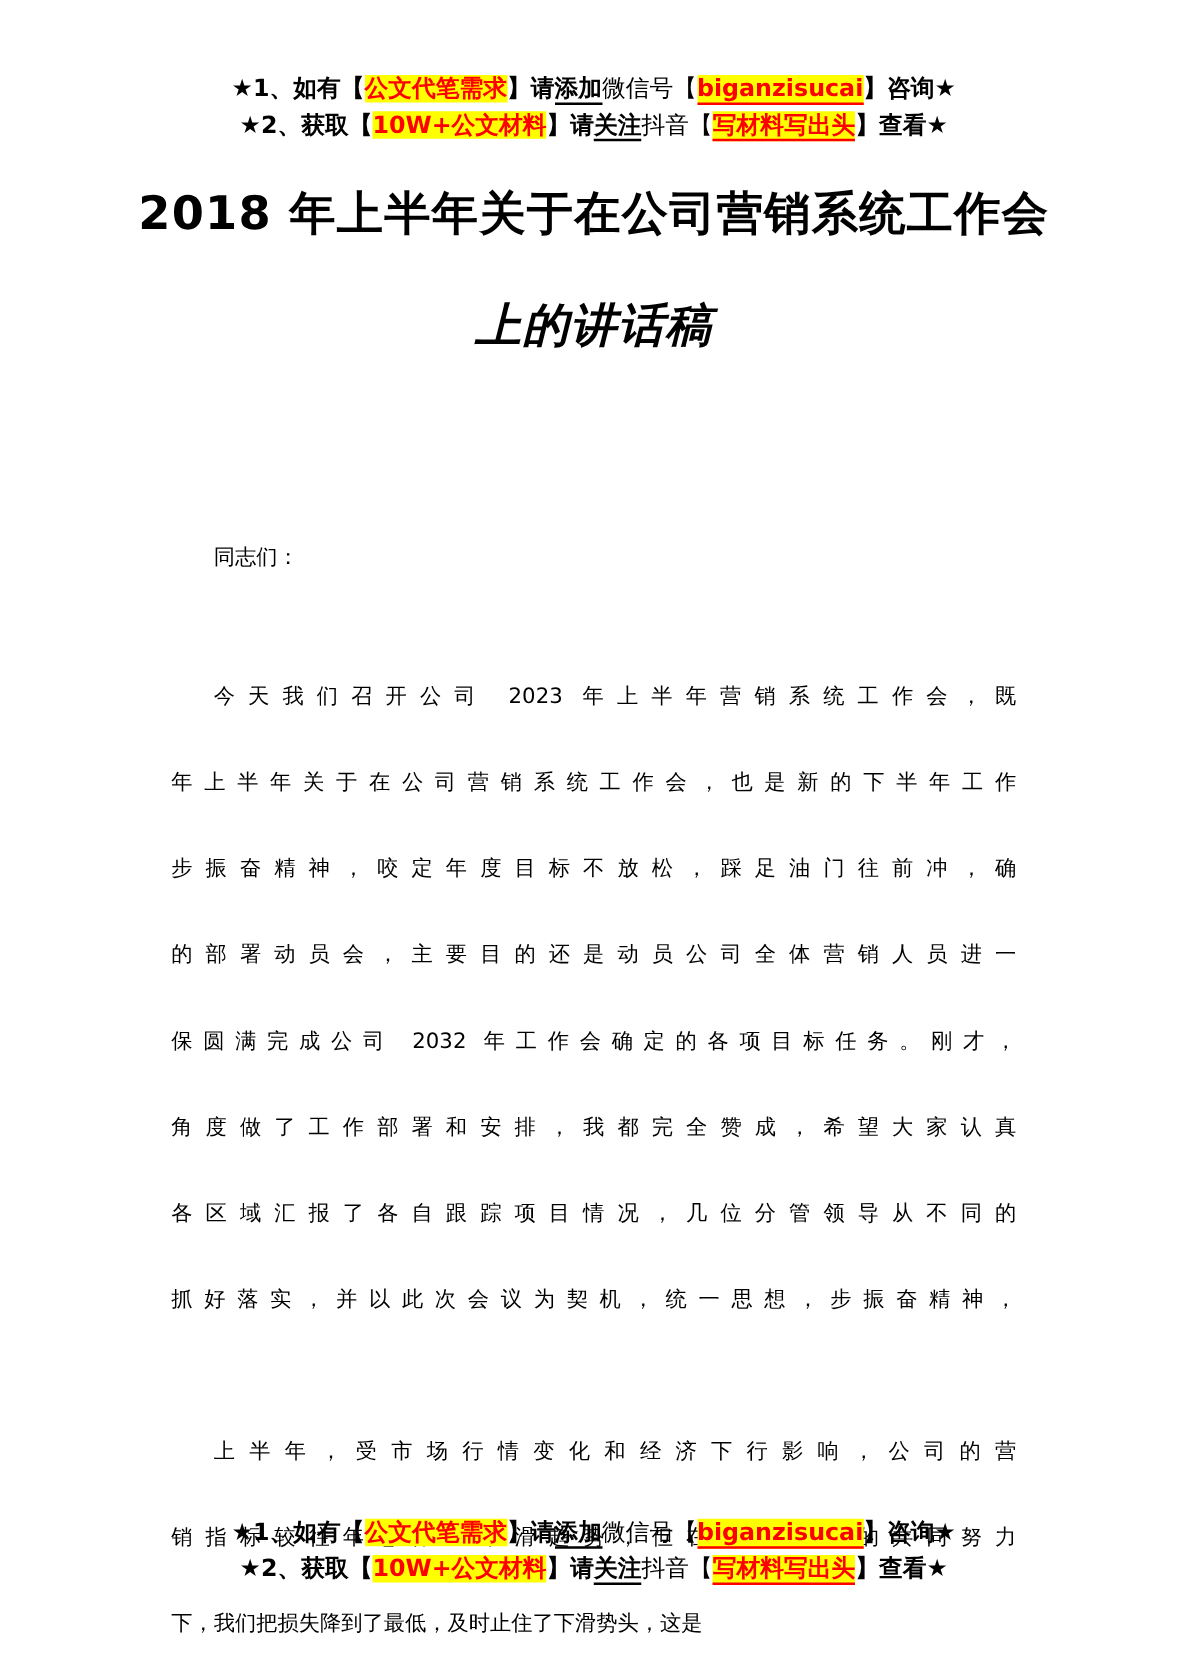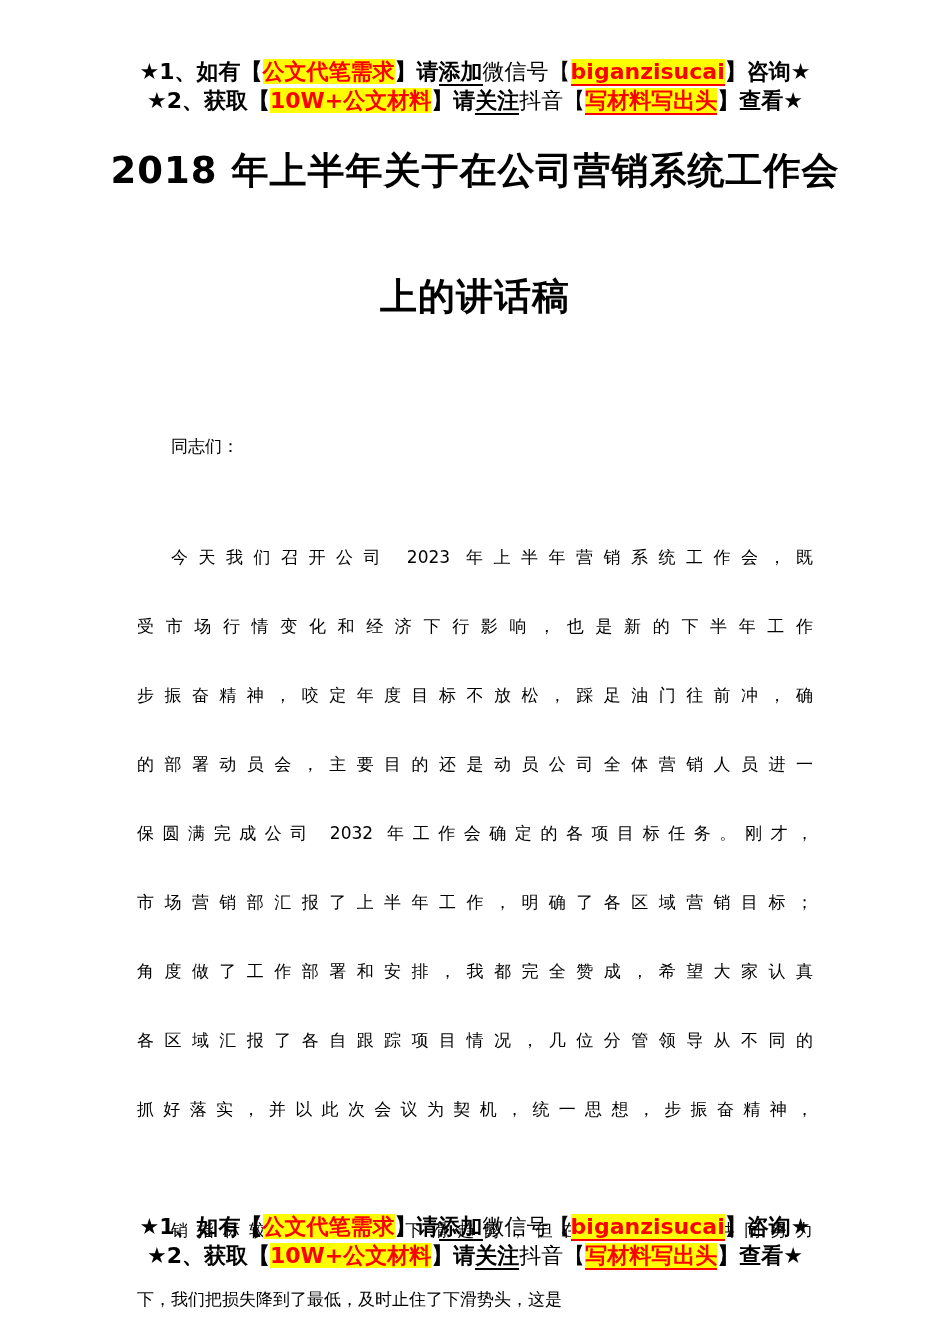--- a/index.html
+++ b/index.html
@@ -19,21 +19,21 @@
     background: var(--bg, #ffffff);
     overflow: hidden;
   }
 
   
   .promo {
     position: absolute;
     left: 0;
     width: 100%;
     text-align: center;
-    font-size: 22px;
+    font-size: 19px;
     line-height: 29px;
     font-weight: 400;
     white-space: nowrap;
   }
   .promo-header { top: 57px; }
   .promo-footer { top: 1212px; }
   .pp  { display: inline; }
   .b   { font-weight: bold; }
   .r   { color: var(--red, #ff0000); }
   .hl  { background: var(--hl, #ffff00); }
@@ -45,21 +45,21 @@
     position: absolute;
     top: 148px;
     left: 0;
     width: 100%;
     text-align: center;
     font-weight: bold;
     font-size: 37px;
     letter-spacing: 1px;
   }
   .title-line { line-height: 46px; }
-  .title-line-2 { margin-top: 80px; }
+  .title-line-2 { margin-top: 44px; font-style: italic; }
 
   
   .doc-body {
     position: absolute;
     top: 422px;
     left: 137px;
     width: 676px;
     font-size: 17px;
   }
   .salutation {
@@ -88,30 +88,30 @@
   <div class="doc-title">
     <div class="title-line">2018 年上半年关于在公司营销系统工作会</div>
     <div class="title-line title-line-2">上的讲话稿</div>
   </div>
 
   <div class="doc-body">
     <div class="salutation">同志们：</div>
     <div>
         <div class="para">
           <div class="line">今天我们召开公司 2023 年上半年营销系统工作会，既</div>
-          <div class="line">受市场行情变化和经济下行影响，也是新的下半年工作</div>
+          <div class="line">年上半年关于在公司营销系统工作会，也是新的下半年工作</div>
           <div class="line">步振奋精神，咬定年度目标不放松，踩足油门往前冲，确</div>
           <div class="line">的部署动员会，主要目的还是动员公司全体营销人员进一</div>
           <div class="line">保圆满完成公司 2032 年工作会确定的各项目标任务。刚才，</div>
-          <div class="line">市场营销部汇报了上半年工作，明确了各区域营销目标；</div>
           <div class="line">角度做了工作部署和安排，我都完全赞成，希望大家认真</div>
           <div class="line">各区域汇报了各自跟踪项目情况，几位分管领导从不同的</div>
           <div class="line">抓好落实，并以此次会议为契机，统一思想，步振奋精神，</div>
         </div>
         <div class="para">
+          <div class="line">上半年，受市场行情变化和经济下行影响，公司的营</div>
           <div class="line">销指标较往年总体呈下滑趋势，但在公司上下的共同努力</div>
           <div class="line last">下，我们把损失降到了最低，及时止住了下滑势头，这是</div>
         </div>
       </div>
   </div>
 
   <div class="promo promo-footer">
     <div class="promo-line"><span class="pp b">★1、如有【</span><span class="pp b r hl">公文代笔需求</span><span class="pp b">】请</span><span class="pp b ub">添加</span><span class="pp">微信号【</span><span class="pp b r hl ur">biganzisucai</span><span class="pp b">】咨询★</span></div>
     <div class="promo-line"><span class="pp b">★2、获取【</span><span class="pp b r hl">10W+公文材料</span><span class="pp b">】请</span><span class="pp b ub">关注</span><span class="pp">抖音【</span><span class="pp b r hl ur">写材料写出头</span><span class="pp b">】查看★</span></div>
   </div>

